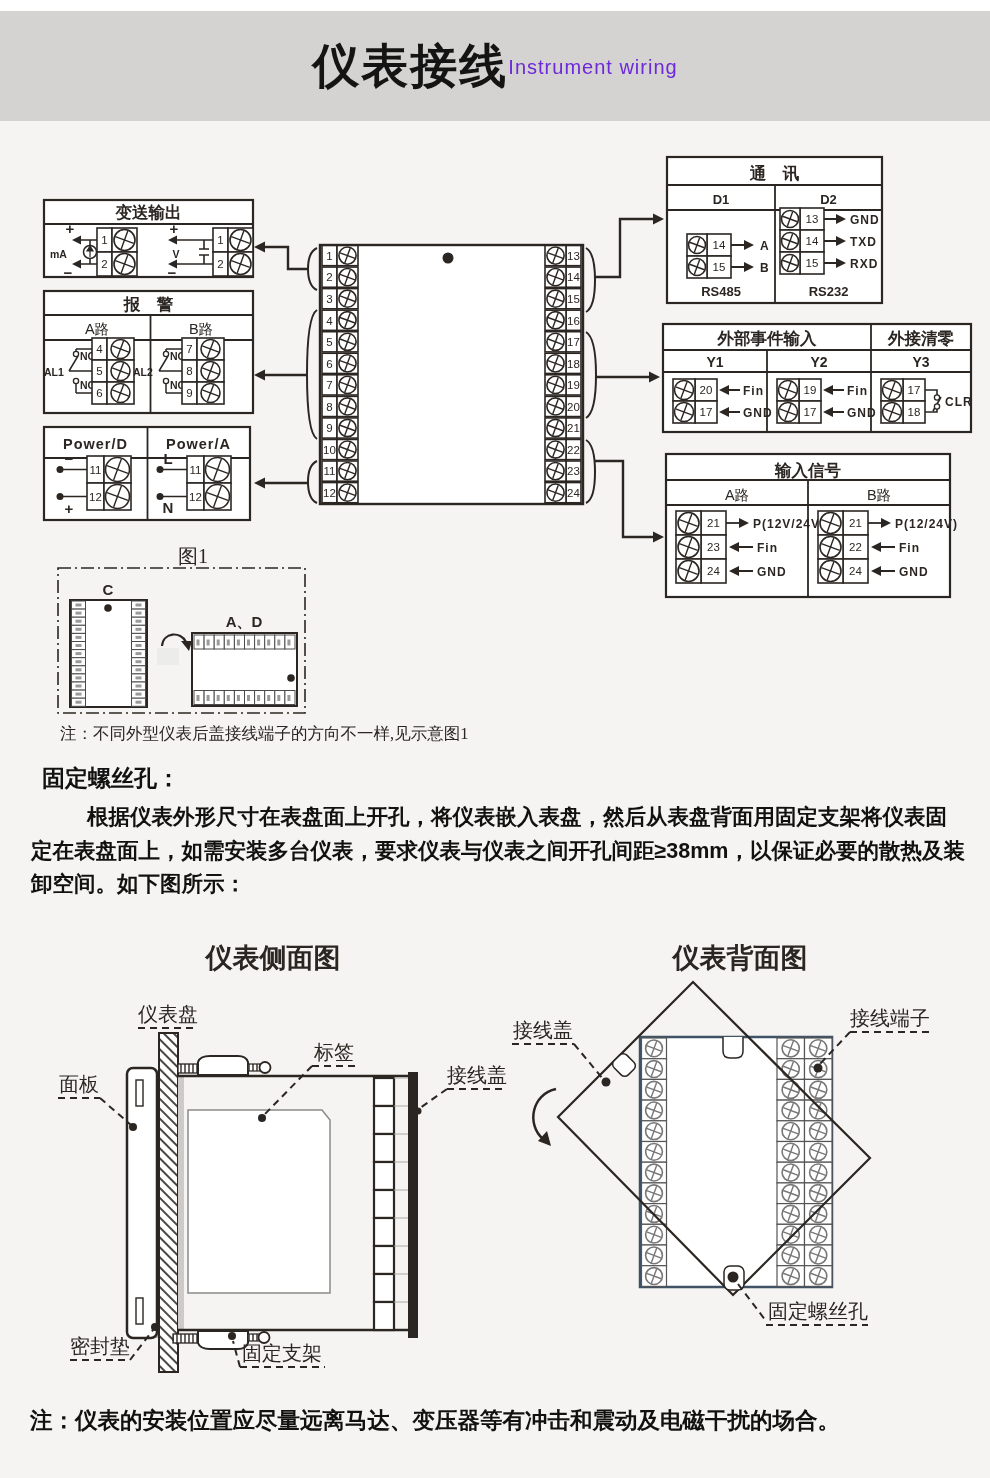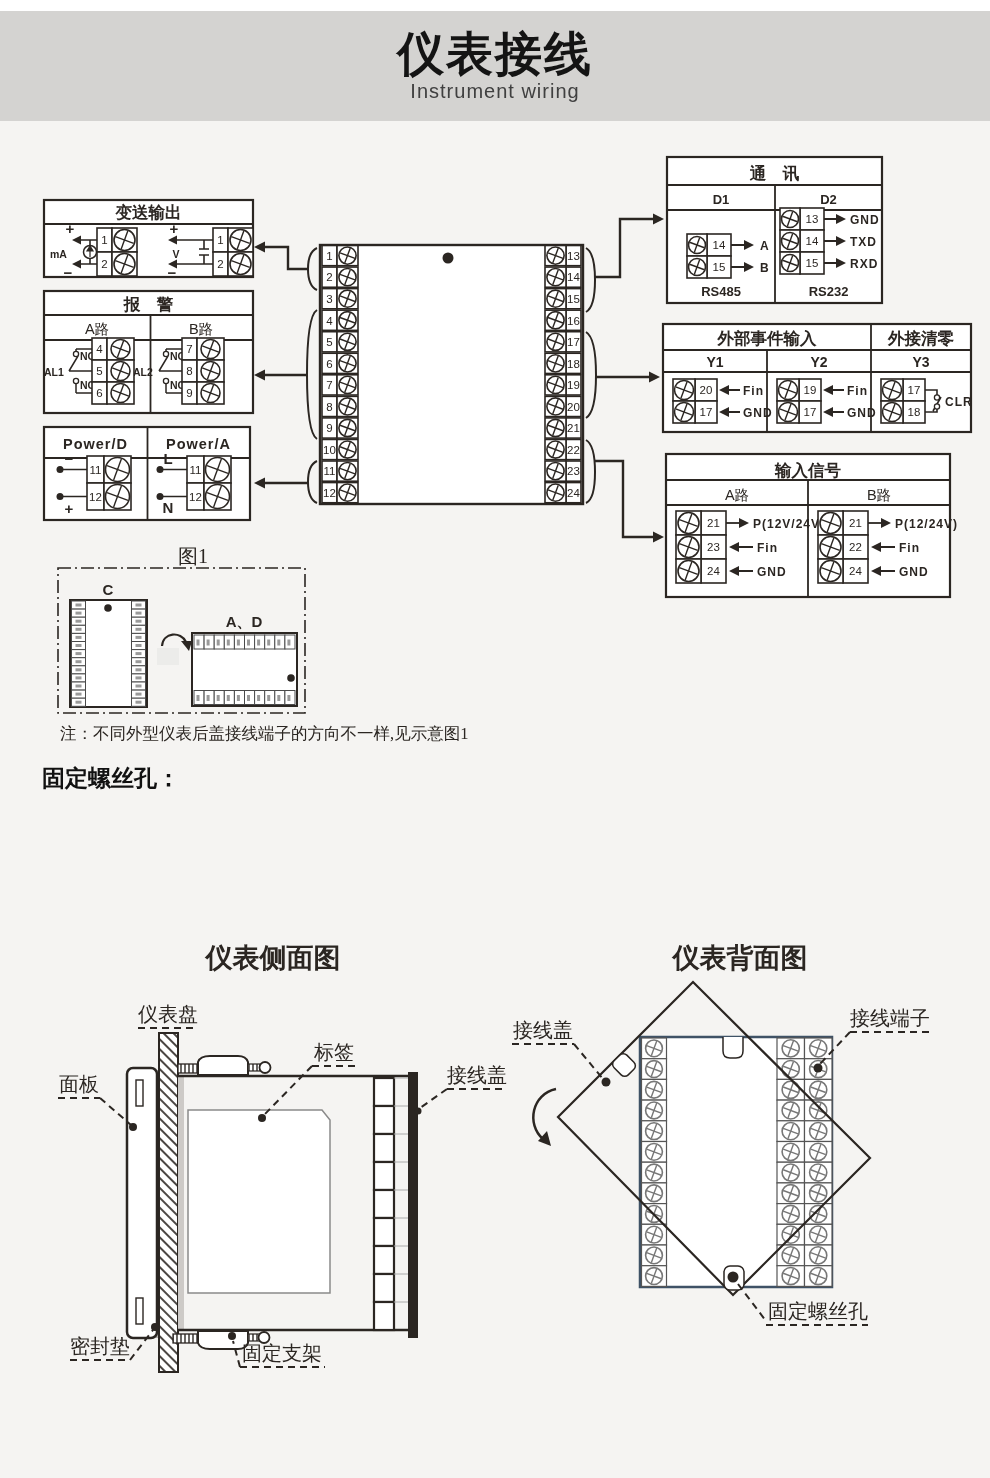--- a/index.html
+++ b/index.html
@@ -1,22 +1,22 @@
 <!DOCTYPE html>
 <html><head>
 <meta charset="utf-8">
 <style>
   html,body{margin:0;padding:0;}
   body{font-family:"Liberation Sans","DejaVu Sans",sans-serif;background:#ffffff;}
   .page{position:relative;width:990px;height:1478px;background:#f5f4f2;overflow:hidden;}
   .topstrip{position:absolute;left:0;top:0;width:990px;height:11px;background:#ffffff;}
   .band{position:absolute;left:0;top:11px;width:990px;height:110px;background:#d4d3d1;
-        display:flex;flex-direction:column;align-items:center;justify-content:center;}
+        display:flex;flex-direction:row;align-items:center;justify-content:center;}
   .band h1{margin:0;font-size:47px;font-weight:bold;color:#141414;letter-spacing:2px;line-height:1.05;}
-  .band .sub{font-size:20px;color:#404040;margin-top:2px;letter-spacing:1px;}
+  .band .sub{font-size:20px;color:#6d28d9;margin-top:2px;letter-spacing:1px;}
   .diagram{position:absolute;left:0;top:0;width:990px;height:1478px;}
   svg text{fill:#2b2622;}
   .cn{font-size:16.5px;font-weight:bold;}
   .sub2{font-size:14.5px;}
   .num{font-size:11.5px;}
   .lab{font-size:12px;font-weight:bold;letter-spacing:1px;}
   .sign{font-size:15px;font-weight:bold;}
   .small{font-size:10.5px;font-weight:bold;}
   .fig{font-family:"Liberation Serif","DejaVu Serif",serif;}
   .lbl{font-size:20px;}
@@ -1183,13 +1183,15 @@
       <path d="M 850 1032 H 930" stroke="#2b2622" stroke-width="2" stroke-dasharray="7 5"></path>
       <path d="M 850 1032 L 820 1064" stroke="#2b2622" stroke-width="2" stroke-dasharray="7 5"></path>
       <circle cx="818" cy="1068" r="4.5" fill="#2b2622"></circle>
       <text class="lbl" x="818" y="1318" text-anchor="middle">固定螺丝孔</text>
       <path d="M 766 1325 H 868" stroke="#2b2622" stroke-width="2" stroke-dasharray="7 5"></path>
       <path d="M 738 1284 L 766 1321" stroke="#2b2622" stroke-width="2" stroke-dasharray="7 5"></path>
     </g>
   </svg>
 
   <div class="heading">固定螺丝孔：</div>
+  <div class="para">根据仪表外形尺寸在表盘面上开孔，将仪表嵌入表盘，然后从表盘背面用固定支架将仪表固定在表盘面上，如需安装多台仪表，要求仪表与仪表之间开孔间距≥38mm，以保证必要的散热及装卸空间。如下图所示：</div>
+  <div class="bottomnote">注：仪表的安装位置应尽量远离马达、变压器等有冲击和震动及电磁干扰的场合。</div>
 </div>
 
 </body></html>

